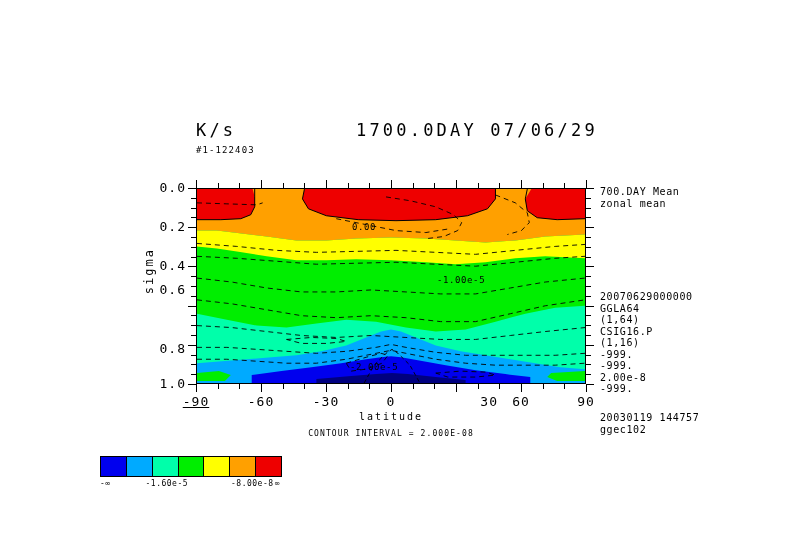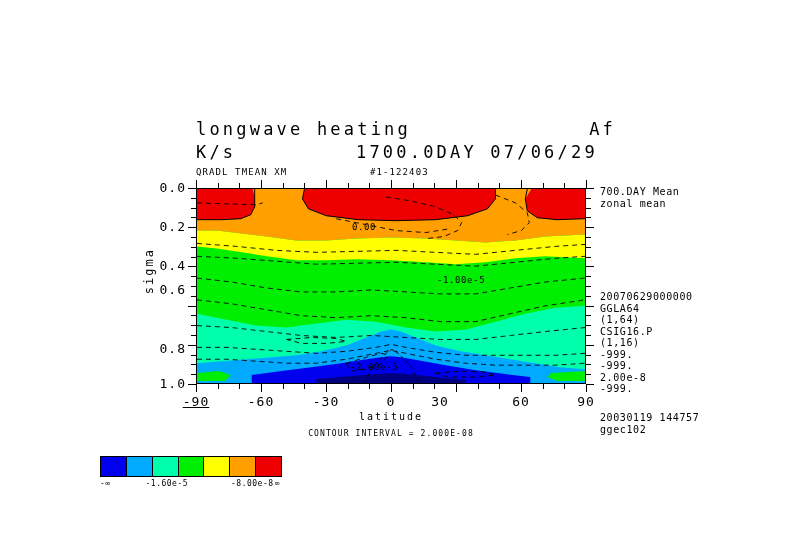--- a/index.html
+++ b/index.html
@@ -99,30 +99,25 @@
   #colorbar-labels {
     position: relative; width: 182px; height: 14px;
     font-size: 8px; letter-spacing: 0.5px; white-space: pre;
   }
   .cb-lab { position: absolute; top: 2px; }
 </style>
 </head>
 <body>
 
 <div class="abs" id="title-block">
-  <div class="title-row">
-    <span class="title-main">longwave heating</span>
-    <span class="title-corner">Af</span>
-  </div>
   <div class="unit-row">
     <span class="unit-label">K/s</span>
     <span class="unit-date">1700.0DAY 07/06/29</span>
   </div>
   <div class="subhdr-row">
-    <span class="subhdr-left">QRADL TMEAN XM</span>
     <span>#1-122403</span>
   </div>
 </div>
 
 <div class="abs" id="plot-frame">
   <svg id="contour-svg" viewBox="0 0 390 196" preserveAspectRatio="none">
     <defs>
       <clipPath id="pclip">
           <rect x="0" y="0" width="390" height="196"></rect>
         </clipPath>
@@ -303,21 +298,21 @@
     <div class="abs ylab" style="left: 134px; top: 258.4px; width: 52px;">0.4</div>
     <div class="abs ylab" style="left: 134px; top: 282px; width: 52px;">0.6</div>
     <div class="abs ylab" style="left: 134px; top: 341px; width: 52px;">0.8</div>
     <div class="abs ylab" style="left: 134px; top: 376px; width: 52px;">1.0</div>
   </div>
 <div id="xlabels-layer">
     <div class="abs xlab" style="left: 166px; top: 394px; width: 60px; text-decoration: underline;">-90</div>
     <div class="abs xlab" style="left: 231px; top: 394px; width: 60px;">-60</div>
     <div class="abs xlab" style="left: 296px; top: 394px; width: 60px;">-30</div>
     <div class="abs xlab" style="left: 361px; top: 394px; width: 60px;">0</div>
-    <div class="abs xlab" style="left: 410px; top: 394px; width: 60px;">30</div>
+    <div class="abs xlab" style="left: 438px; top: 394px; width: 60px; text-align: right;">30</div>
     <div class="abs xlab" style="left: 491px; top: 394px; width: 60px;">60</div>
     <div class="abs xlab" style="left: 556px; top: 394px; width: 60px;">90</div>
   </div>
 
 <div class="abs" id="side-notes">
     <div class="side-line">700.DAY Mean</div>
     <div class="side-line">zonal mean</div>
   </div>
 <div class="abs" id="side-group-2">
     <div class="side-line">20070629000000</div>

